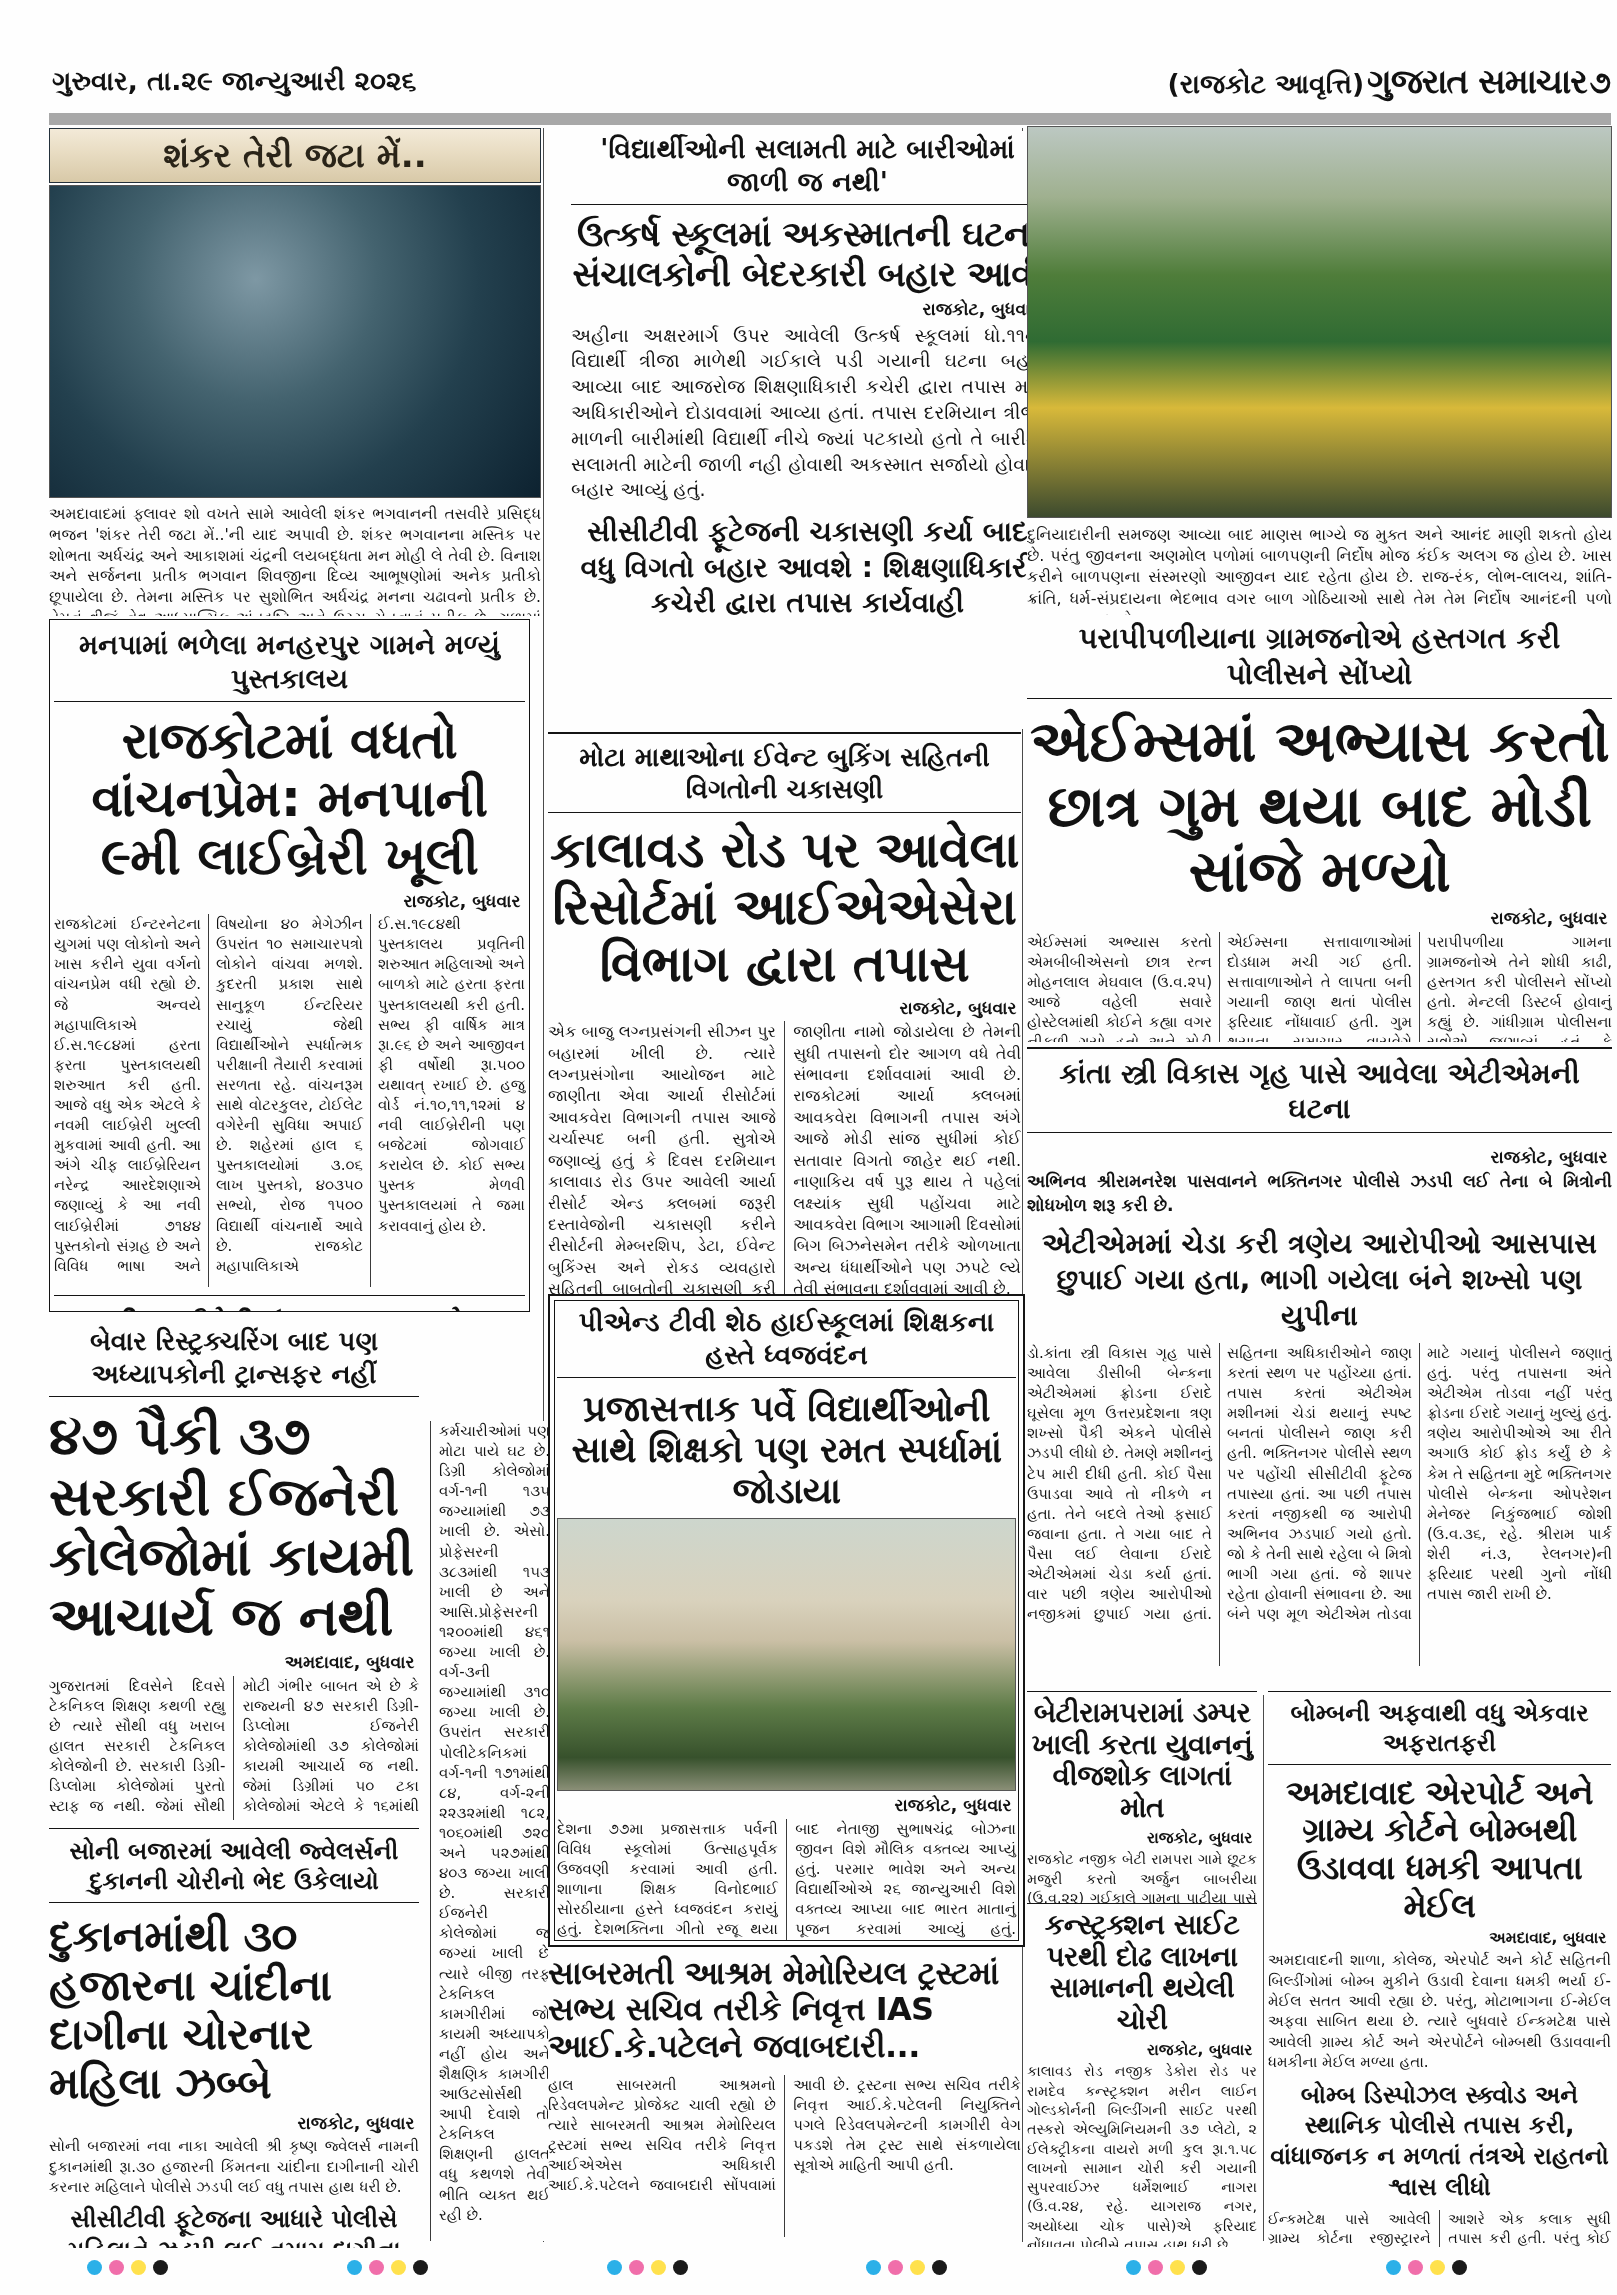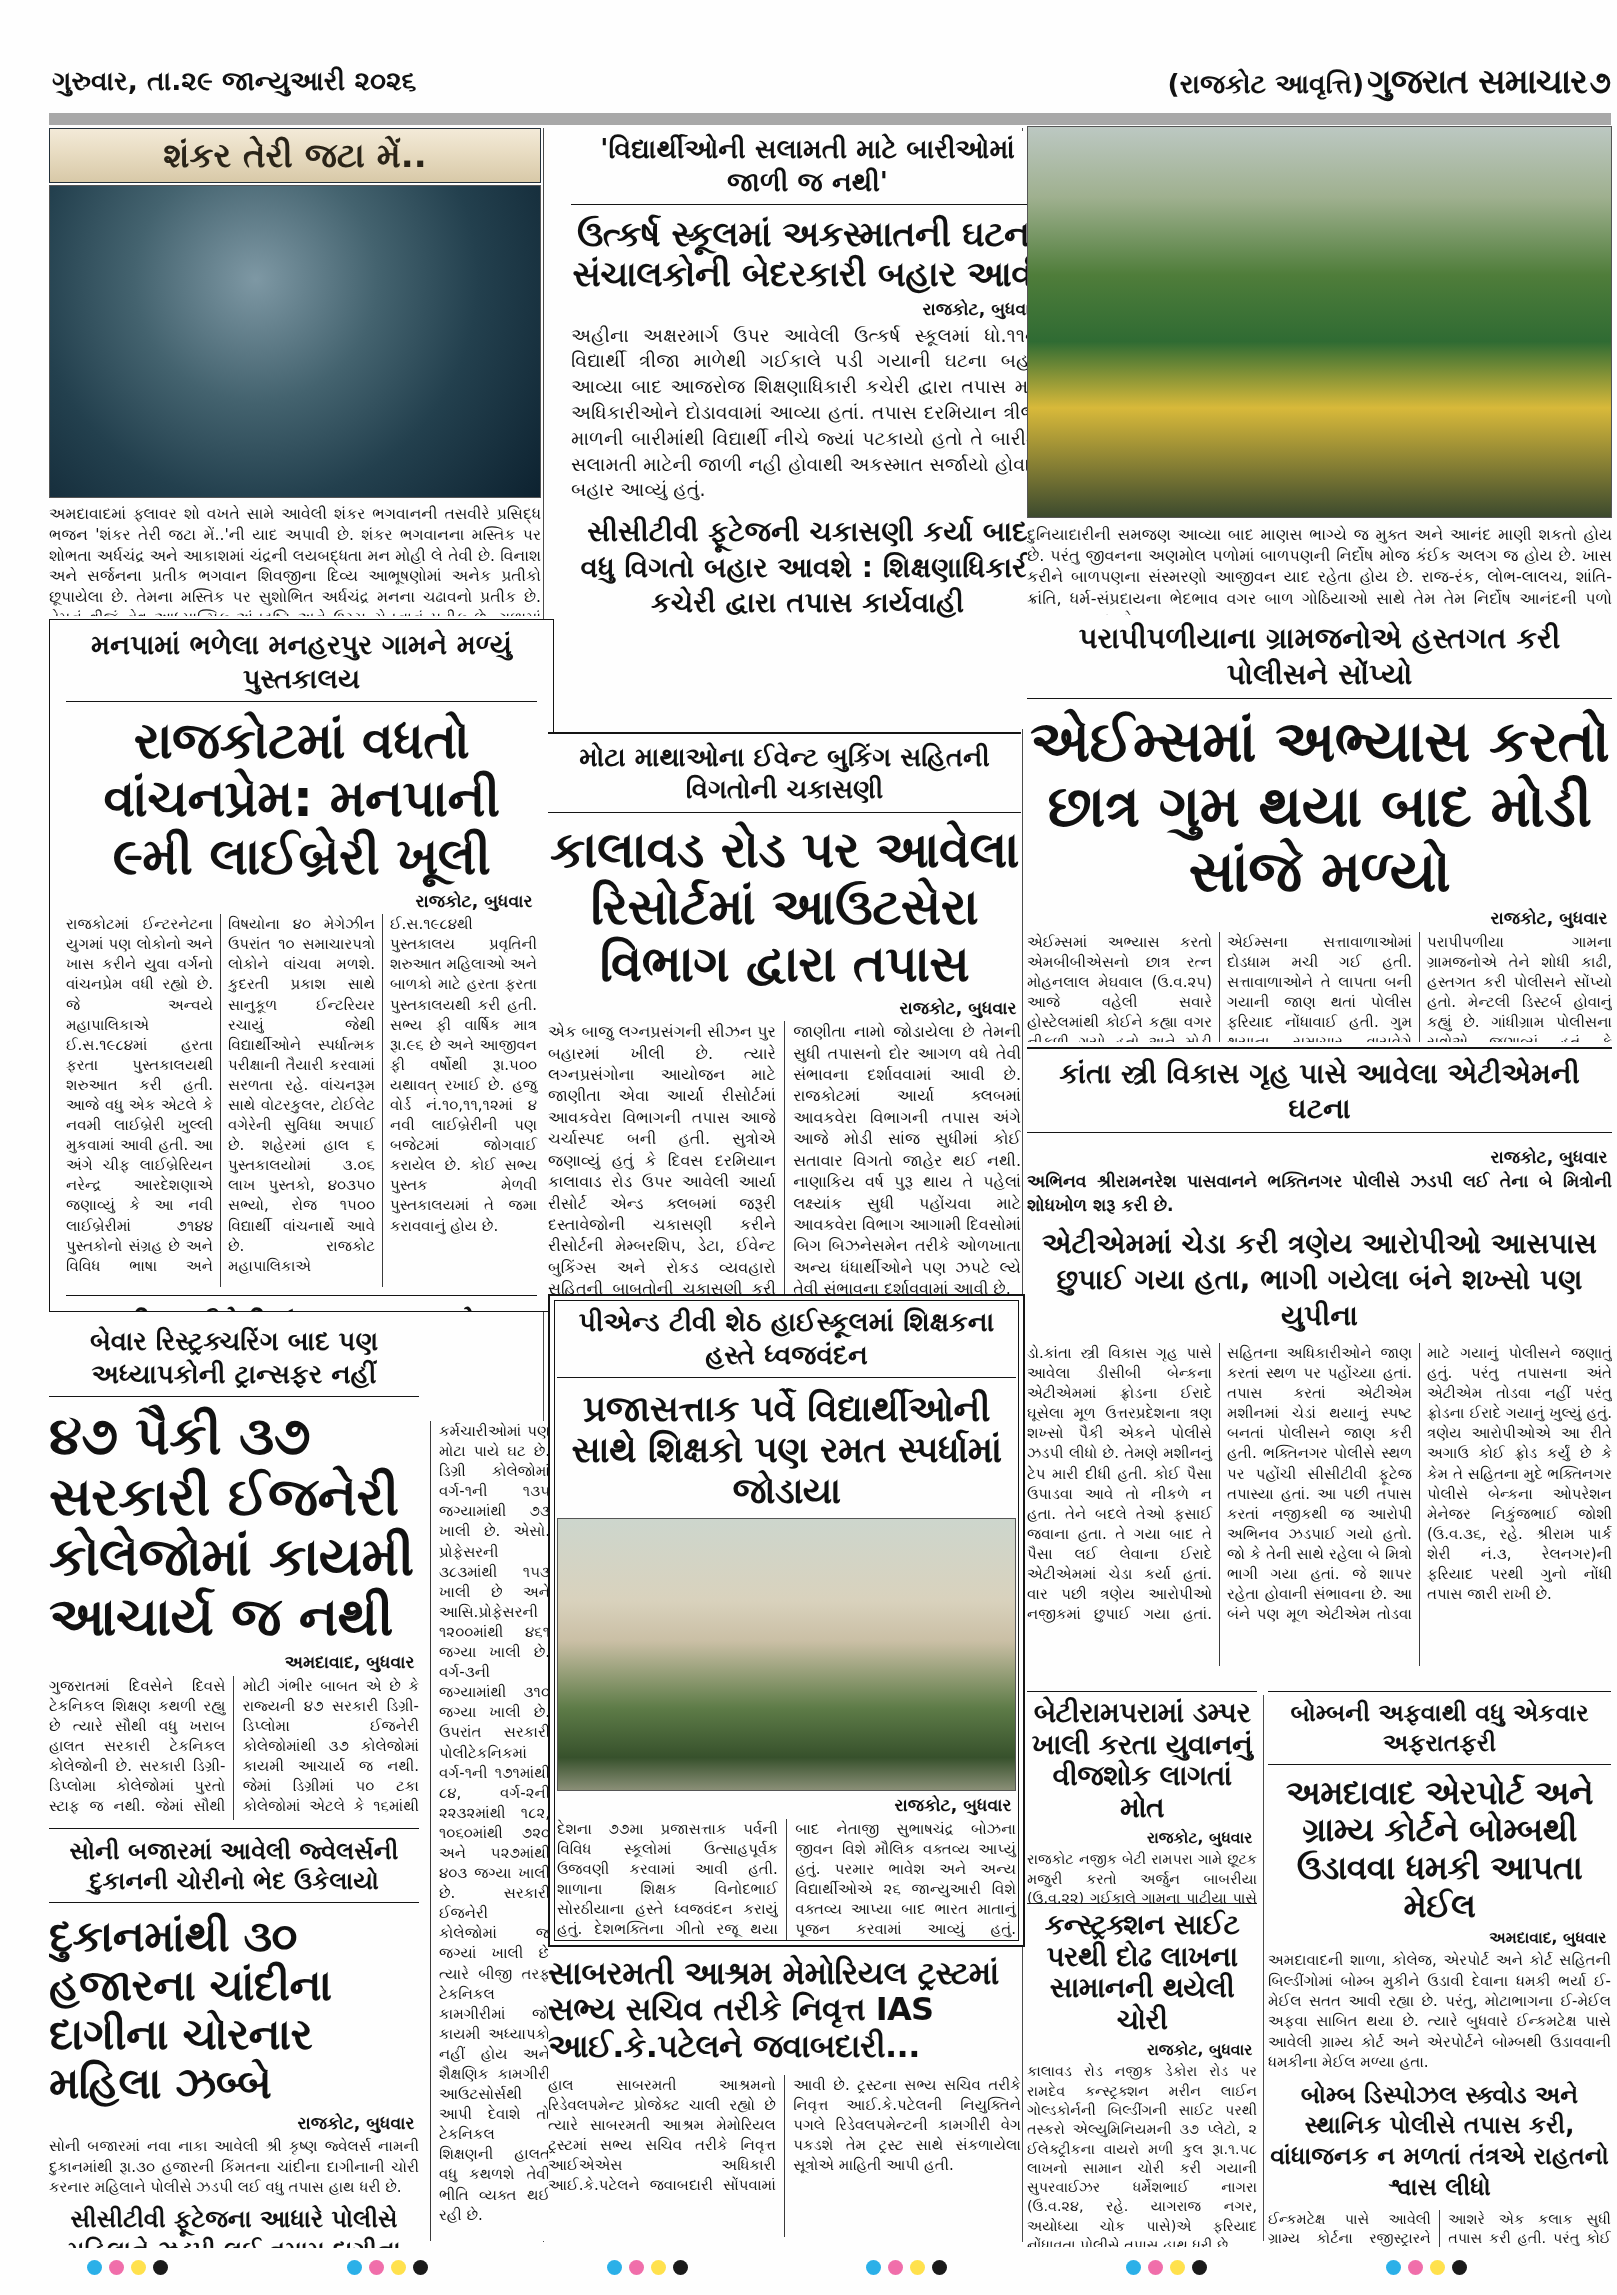--- a/index.html
+++ b/index.html
@@ -61,35 +61,35 @@
     <div class="lead" style="font-size:19px;">અહીના અક્ષરમાર્ગ ઉપર આવેલી ઉત્કર્ષ સ્કૂલમાં ધો.૧૧નો વિદ્યાર્થી ત્રીજા માળેથી ગઈકાલે પડી ગયાની ઘટના બહાર આવ્યા બાદ આજરોજ શિક્ષણાધિકારી કચેરી દ્વારા તપાસ માટે અધિકારીઓને દોડાવવામાં આવ્યા હતાં. તપાસ દરમિયાન ત્રીજા માળની બારીમાંથી વિદ્યાર્થી નીચે જ્યાં પટકાયો હતો તે બારીમાં સલામતી માટેની જાળી નહી હોવાથી અકસ્માત સર્જાયો હોવાનું બહાર આવ્યું હતું.</div>
     <div class="subhead" style="font-size:28px;margin:10.4px 0;">સીસીટીવી ફૂટેજની ચકાસણી કર્યા બાદ વધુ વિગતો બહાર આવશે : શિક્ષણાધિકારી કચેરી દ્વારા તપાસ કાર્યવાહી</div>
 
   </div>
 
   <div class="sec" style="left:1027px;top:126px;width:585px;height:489px;">
     <div class="photo ph-rickshaw" style="height:390px;"></div>
     <div class="caption" style="margin-top:5.8px;font-size:16px;">દુનિયાદારીની સમજણ આવ્યા બાદ માણસ ભાગ્યે જ મુક્ત અને આનંદ માણી શકતો હોય છે. પરંતુ જીવનના અણમોલ પળોમાં બાળપણની નિર્દોષ મોજ કંઈક અલગ જ હોય છે. ખાસ કરીને બાળપણના સંસ્મરણો આજીવન યાદ રહેતા હોય છે. રાજ-રંક, લોભ-લાલચ, શાંતિ-ક્રાંતિ, ધર્મ-સંપ્રદાયના ભેદભાવ વગર બાળ ગોઠિયાઓ સાથે તેમ તેમ નિર્દોષ આનંદની પળો ગુમાવતા જાય છે.</div>
   </div>
 
-  <div class="sec boxed" style="left:49px;top:619px;width:471px;height:677px;padding:7px 16px;">
+  <div class="sec boxed" style="left:49px;top:619px;width:471px;height:677px;padding:7px 4px;">
     <div class="kicker" style="font-size:27px;">મનપામાં ભળેલા મનહરપુર ગામને મળ્યું પુસ્તકાલય</div>
     <div class="headline" style="font-size:51px;">રાજકોટમાં વધતો વાંચનપ્રેમ: મનપાની ૯મી લાઈબ્રેરી ખૂલી</div>
     <div class="dateline">રાજકોટ, બુધવાર</div>
     <div class="cols3 body" style="font-size:15px;height:373px;">
       <span>રાજકોટમાં ઈન્ટરનેટના યુગમાં પણ લોકોનો અને ખાસ કરીને યુવા વર્ગનો વાંચનપ્રેમ વધી રહ્યો છે. જે અન્વયે મહાપાલિકાએ ઈ.સ.૧૯૮૪માં હરતા ફરતા પુસ્તકાલયથી શરુઆત કરી હતી. આજે વધુ એક એટલે કે નવમી લાઈબ્રેરી ખુલ્લી મુકવામાં આવી હતી. આ અંગે ચીફ લાઈબ્રેરિયન નરેન્દ્ર આરદેશણાએ જણાવ્યું કે આ નવી લાઈબ્રેરીમાં ૭૧૪૪ પુસ્તકોનો સંગ્રહ છે અને વિવિધ ભાષા અને વિષયોના ૪૦ મેગેઝીન ઉપરાંત ૧૦ સમાચારપત્રો લોકોને વાંચવા મળશે. કુદરતી પ્રકાશ</span>
       <span>સાથે સાનુકૂળ ઈન્ટરિયર રચાયું જેથી વિદ્યાર્થીઓને સ્પર્ધાત્મક પરીક્ષાની તૈયારી કરવામાં સરળતા રહે. વાંચનરૂમ સાથે વોટરકુલર, ટોઈલેટ વગેરેની સુવિધા અપાઈ છે. શહેરમાં હાલ ૬ પુસ્તકાલયોમાં ૩.૦૬ લાખ પુસ્તકો, ૪૦૩૫૦ સભ્યો, રોજ ૧૫૦૦ વિદ્યાર્થી વાંચનાર્થે આવે છે. રાજકોટ મહાપાલિકાએ ઈ.સ.૧૯૮૪થી પુસ્તકાલય પ્રવૃતિની શરુઆત મહિલાઓ અને બાળકો માટે હરતા ફરતા પુસ્તકાલયથી કરી હતી.</span>
       <span>સભ્ય ફી વાર્ષિક માત્ર રૂા.૯૬ છે અને આજીવન ફી વર્ષોથી રૂા.૫૦૦ યથાવત્ રખાઈ છે. હજુ વોર્ડ નં.૧૦,૧૧,૧૨માં ૪ નવી લાઈબ્રેરીની પણ બજેટમાં જોગવાઈ કરાયેલ છે. કોઈ સભ્ય પુસ્તક મેળવી પુસ્તકાલયમાં તે જમા કરાવવાનું હોય છે.</span>
     </div>
     <div class="strip" style="font-size:31px;border-top:1.7px solid #141414;padding-top:8px;margin-top:8px;">નવી લાઈબ્રેરીમાં ૭૧૪૪ પુસ્તકો:, ધો.૮થી ૧૧ના વિદ્યાર્થીઓને આજીવન સભ્યપદ ફ્રી આપવા નિર્ણય</div>
   </div>
 
   <div class="sec" style="left:548px;top:732px;width:473px;height:556px;border-top:2.3px solid #141414;padding-top:5.8px;">
     <div class="kicker" style="font-size:26px;">મોટા માથાઓના ઈવેન્ટ બુકિંગ સહિતની વિગતોની ચકાસણી</div>
-    <div class="headline" style="font-size:50px;">કાલાવડ રોડ પર આવેલા રિસોર્ટમાં આઉટસેરા વિભાગ દ્વારા તપાસ</div>
+    <div class="headline" style="font-size:50px;">કાલાવડ રોડ પર આવેલા રિસોર્ટમાં આઈએએસેરા વિભાગ દ્વારા તપાસ</div>
     <div class="dateline">રાજકોટ, બુધવાર</div>
     <div class="cols2 body" style="font-size:16px;height:347px;">
       <span>એક બાજુ લગ્નપ્રસંગની સીઝન પુર બહારમાં ખીલી છે. ત્યારે લગ્નપ્રસંગોના આયોજન માટે જાણીતા એવા આર્યા રીસોર્ટમાં આવકવેરા વિભાગની તપાસ આજે ચર્ચાસ્પદ બની હતી. સુત્રોએ જણાવ્યું હતું કે દિવસ દરમિયાન કાલાવાડ રોડ ઉપર આવેલી આર્યા રીસોર્ટ એન્ડ ક્લબમાં જરૂરી દસ્તાવેજોની ચકાસણી કરીને રીસોર્ટની મેમ્બરશિપ, ડેટા, ઈવેન્ટ બુકિંગ્સ અને રોકડ વ્યવહારો સહિતની બાબતોની ચકાસણી કરી હતી. રીસોર્ટના સંચાલન સાથે જે જાણીતા</span>
       <span>નામો જોડાયેલા છે તેમની સુધી તપાસનો દોર આગળ વધે તેવી સંભાવના દર્શાવવામાં આવી છે. રાજકોટમાં આર્યા ક્લબમાં આવકવેરા વિભાગની તપાસ અંગે આજે મોડી સાંજ સુધીમાં કોઈ સતાવાર વિગતો જાહેર થઈ નથી. નાણાકિય વર્ષ પુરૂ થાય તે પહેલાં લક્ષ્યાંક સુધી પહોંચવા માટે આવકવેરા વિભાગ આગામી દિવસોમાં બિગ બિઝનેસમેન તરીકે ઓળખાતા અન્ય ધંધાર્થીઓને પણ ઝપટે લ્યે તેવી સંભાવના દર્શાવવામાં આવી છે.</span>
     </div>
   </div>
 
   <div class="sec" style="left:1027px;top:619px;width:585px;height:423px;">
     <div class="kicker" style="font-size:29px;">પરાપીપળીયાના ગ્રામજનોએ હસ્તગત કરી પોલીસને સોંપ્યો</div>
     <div class="headline" style="font-size:57px;">એઈમ્સમાં અભ્યાસ કરતો છાત્ર ગુમ થયા બાદ મોડી સાંજે મળ્યો</div>

